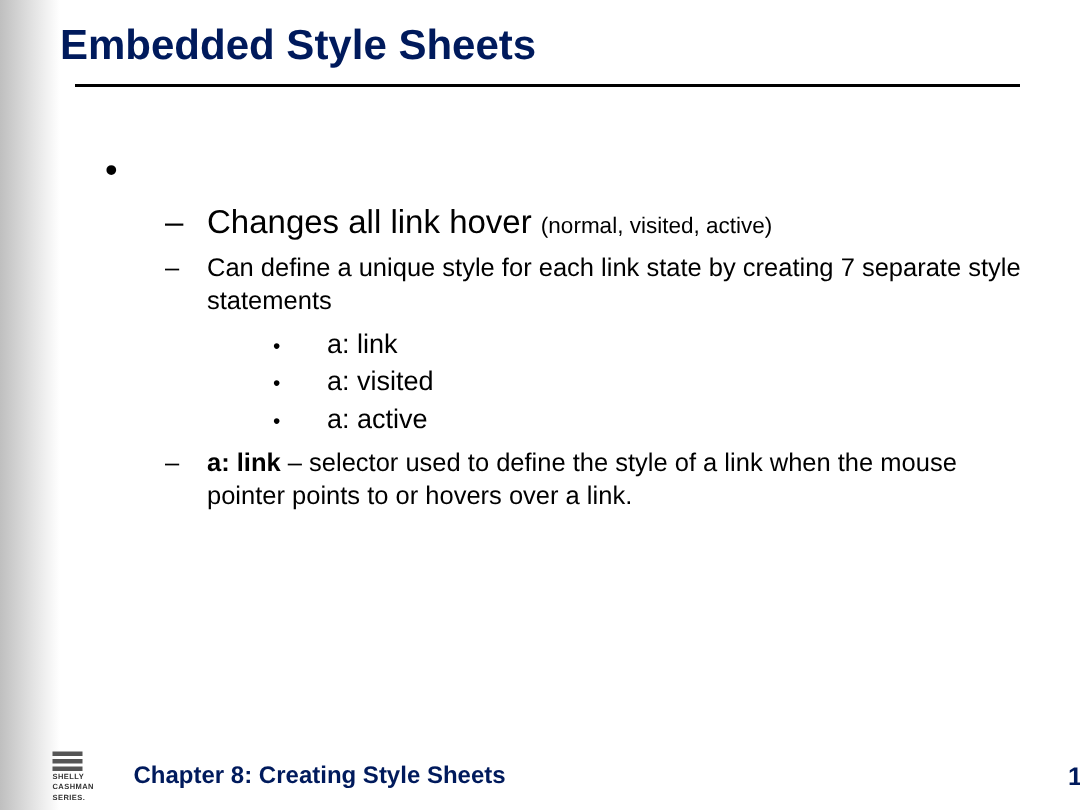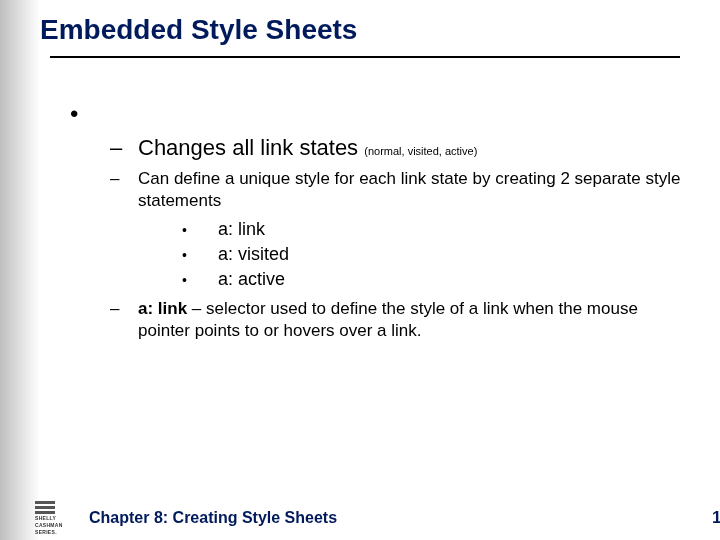--- a/index.html
+++ b/index.html
@@ -63,21 +63,21 @@
     font-size: 24px;
     line-height: 1.25;
   }
   .underline { text-decoration: underline; }
   .bold { font-weight: bold; }
 
   .l2-block { margin-left: 40px; margin-top: 6px; }
   .l2-row { display: flex; align-items: baseline; margin-bottom: 6px; }
   .l2-bullet { font-size: 22px; width: 28px; flex-shrink: 0; }
   .l2-text-big { font-size: 22px; line-height: 1.25; }
-  .l2-paren { font-size: 11px; }
+  .l2-paren { font-size: 15px; }
   .l2-text-small { font-size: 17px; line-height: 1.3; }
 
   .l3-block { margin-left: 72px; margin-top: 4px; margin-bottom: 6px; }
   .l3-row { display: flex; align-items: baseline; margin-bottom: 2px; }
   .l3-bullet { font-size: 14px; width: 36px; flex-shrink: 0; }
   .l3-text { font-size: 18px; line-height: 1.3; }
 
   .footer {
     position: absolute;
     left: 0;
@@ -134,27 +134,27 @@
 
     <div class="bullet-row">
       <div class="l1-bullet">•</div>
     </div>
 
     <div class="l2-block">
 
       <div class="l2-row">
         <div class="l2-bullet">–</div>
         <div class="l2-text-big">
-          <span>Changes all link states </span><span class="l2-paren">(normal, visited, active)</span>
+          <span>Changes all link hover </span><span class="l2-paren">(normal, visited, active)</span>
         </div>
       </div>
 
       <div class="l2-row">
         <div class="l2-bullet" style="font-size:17px;">–</div>
-        <div class="l2-text-small">Can define a unique style for each link state by creating 2 separate style statements</div>
+        <div class="l2-text-small">Can define a unique style for each link state by creating 7 separate style statements</div>
       </div>
 
       <div class="l3-block">
         <div class="l3-row">
           <div class="l3-bullet">•</div>
           <div class="l3-text">a: link</div>
         </div>
         <div class="l3-row">
           <div class="l3-bullet">•</div>
           <div class="l3-text">a: visited</div>

